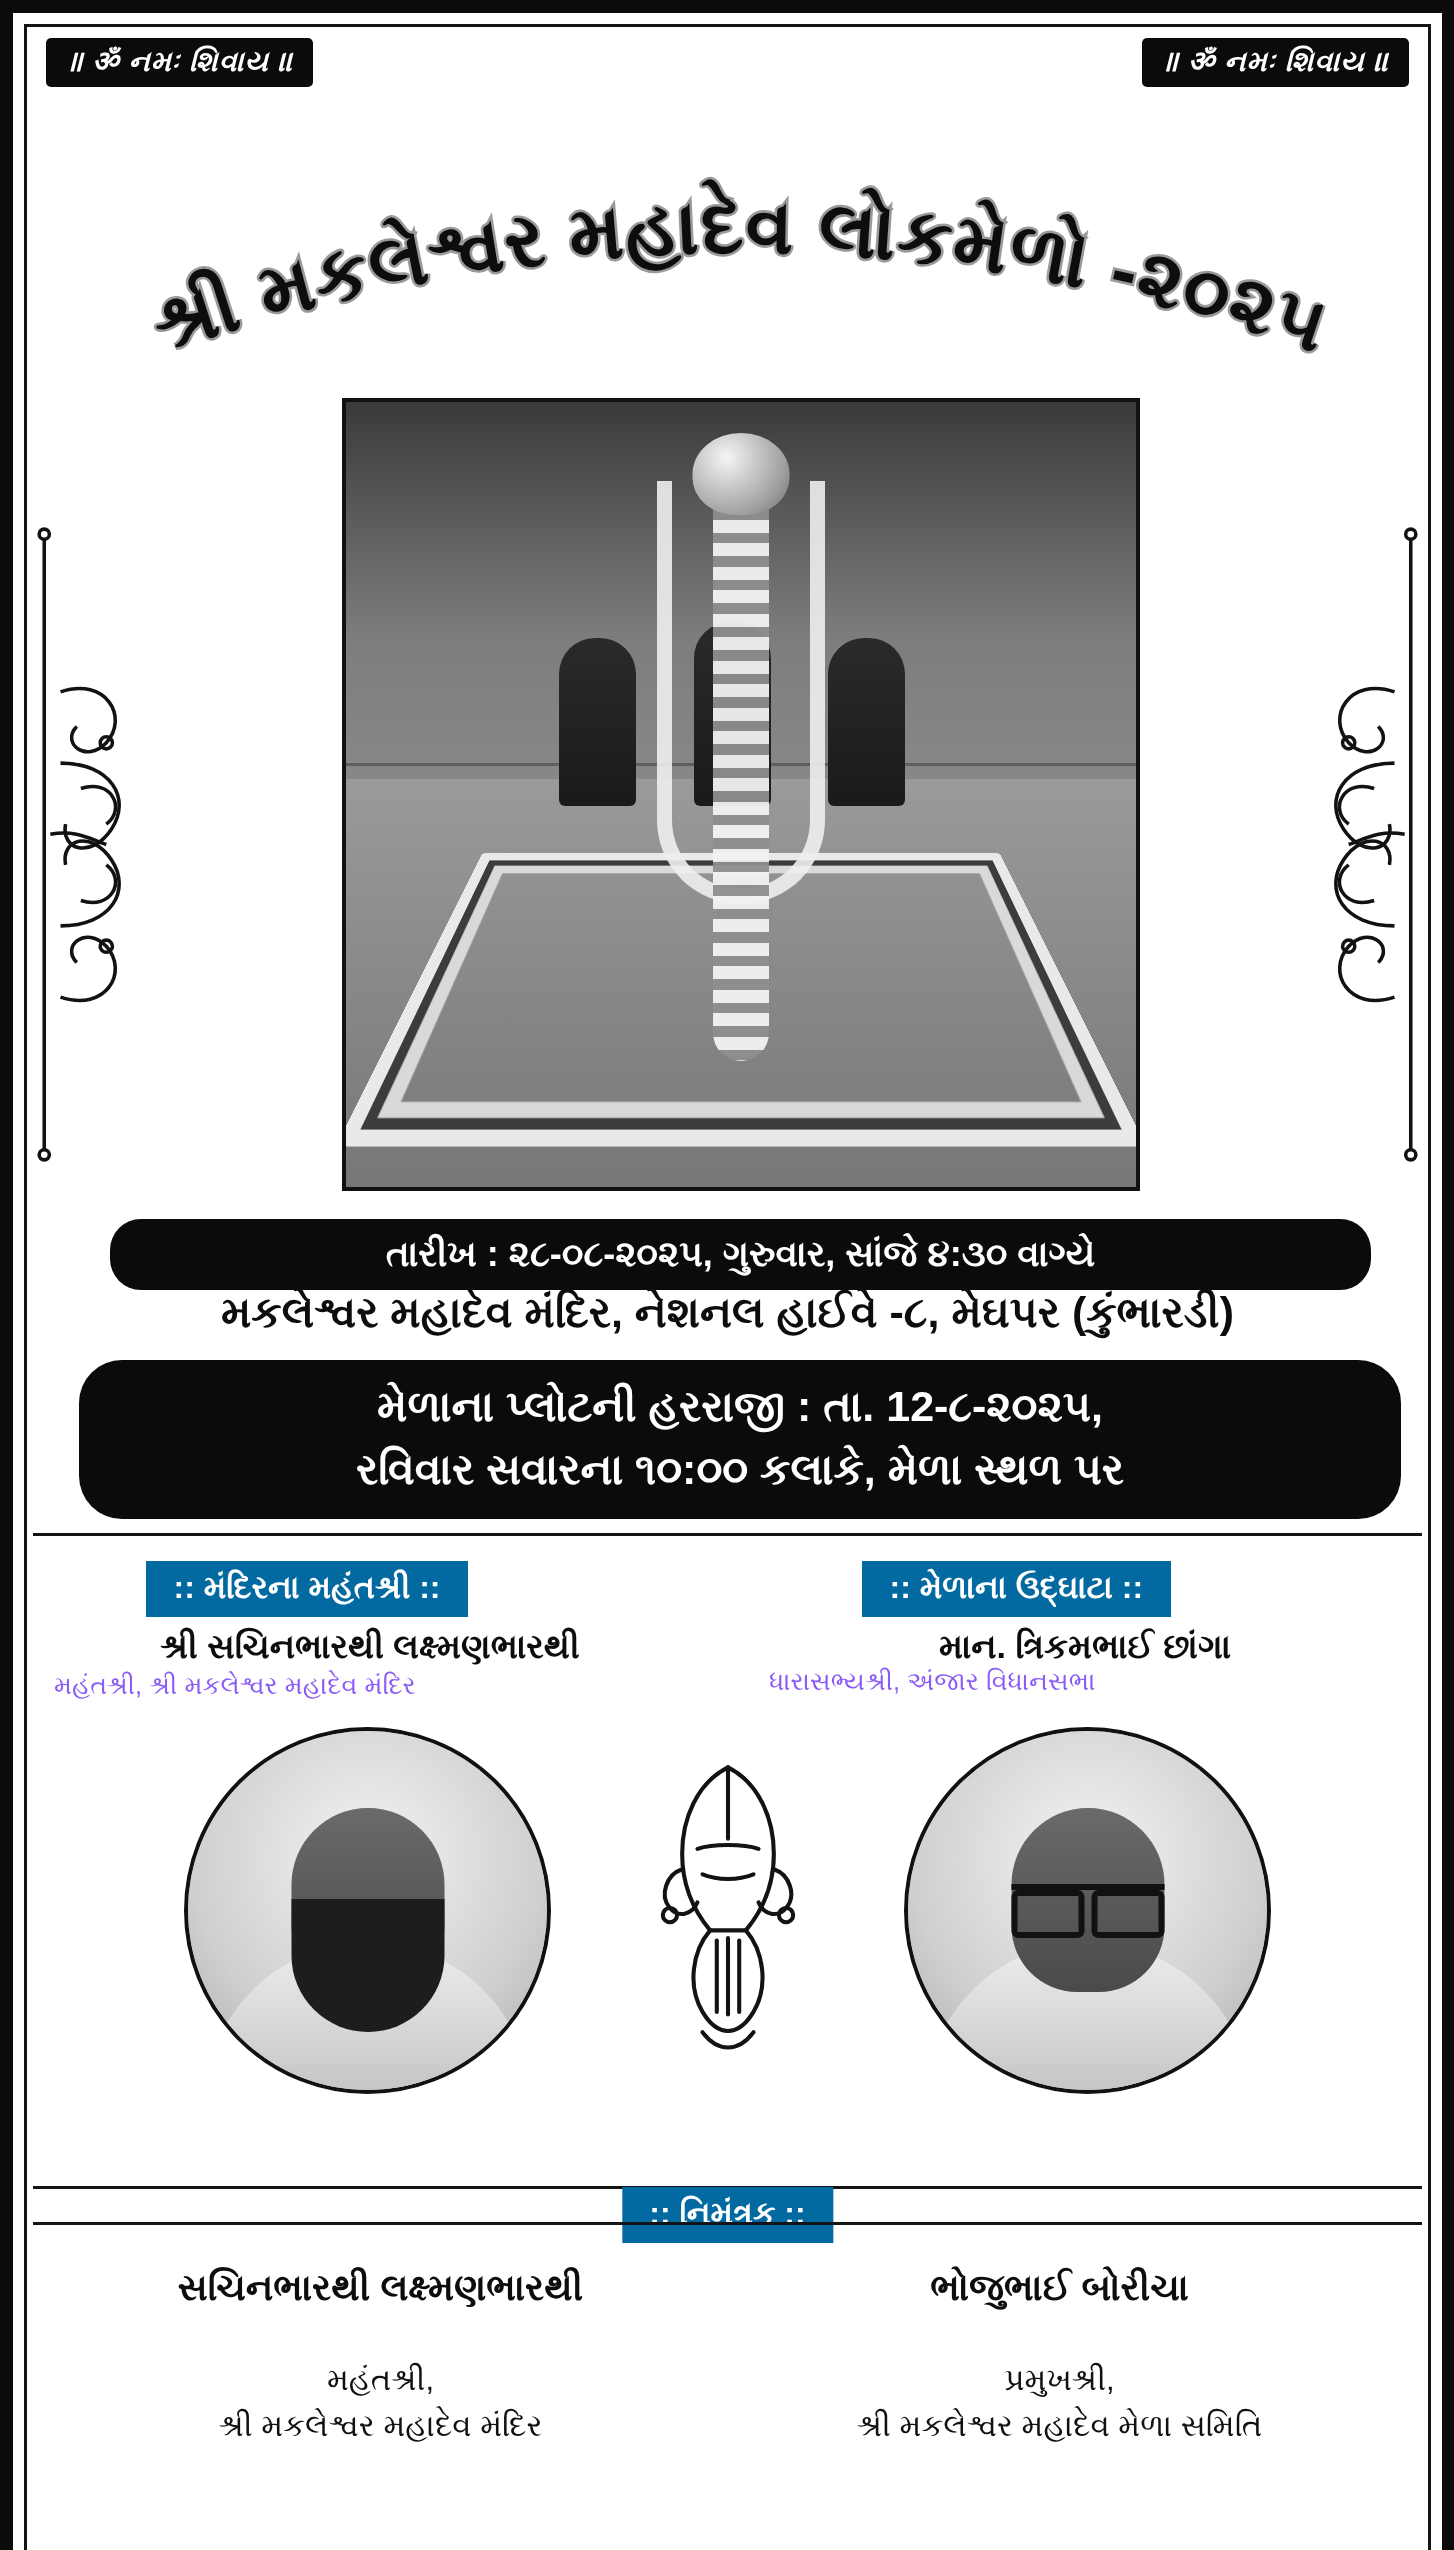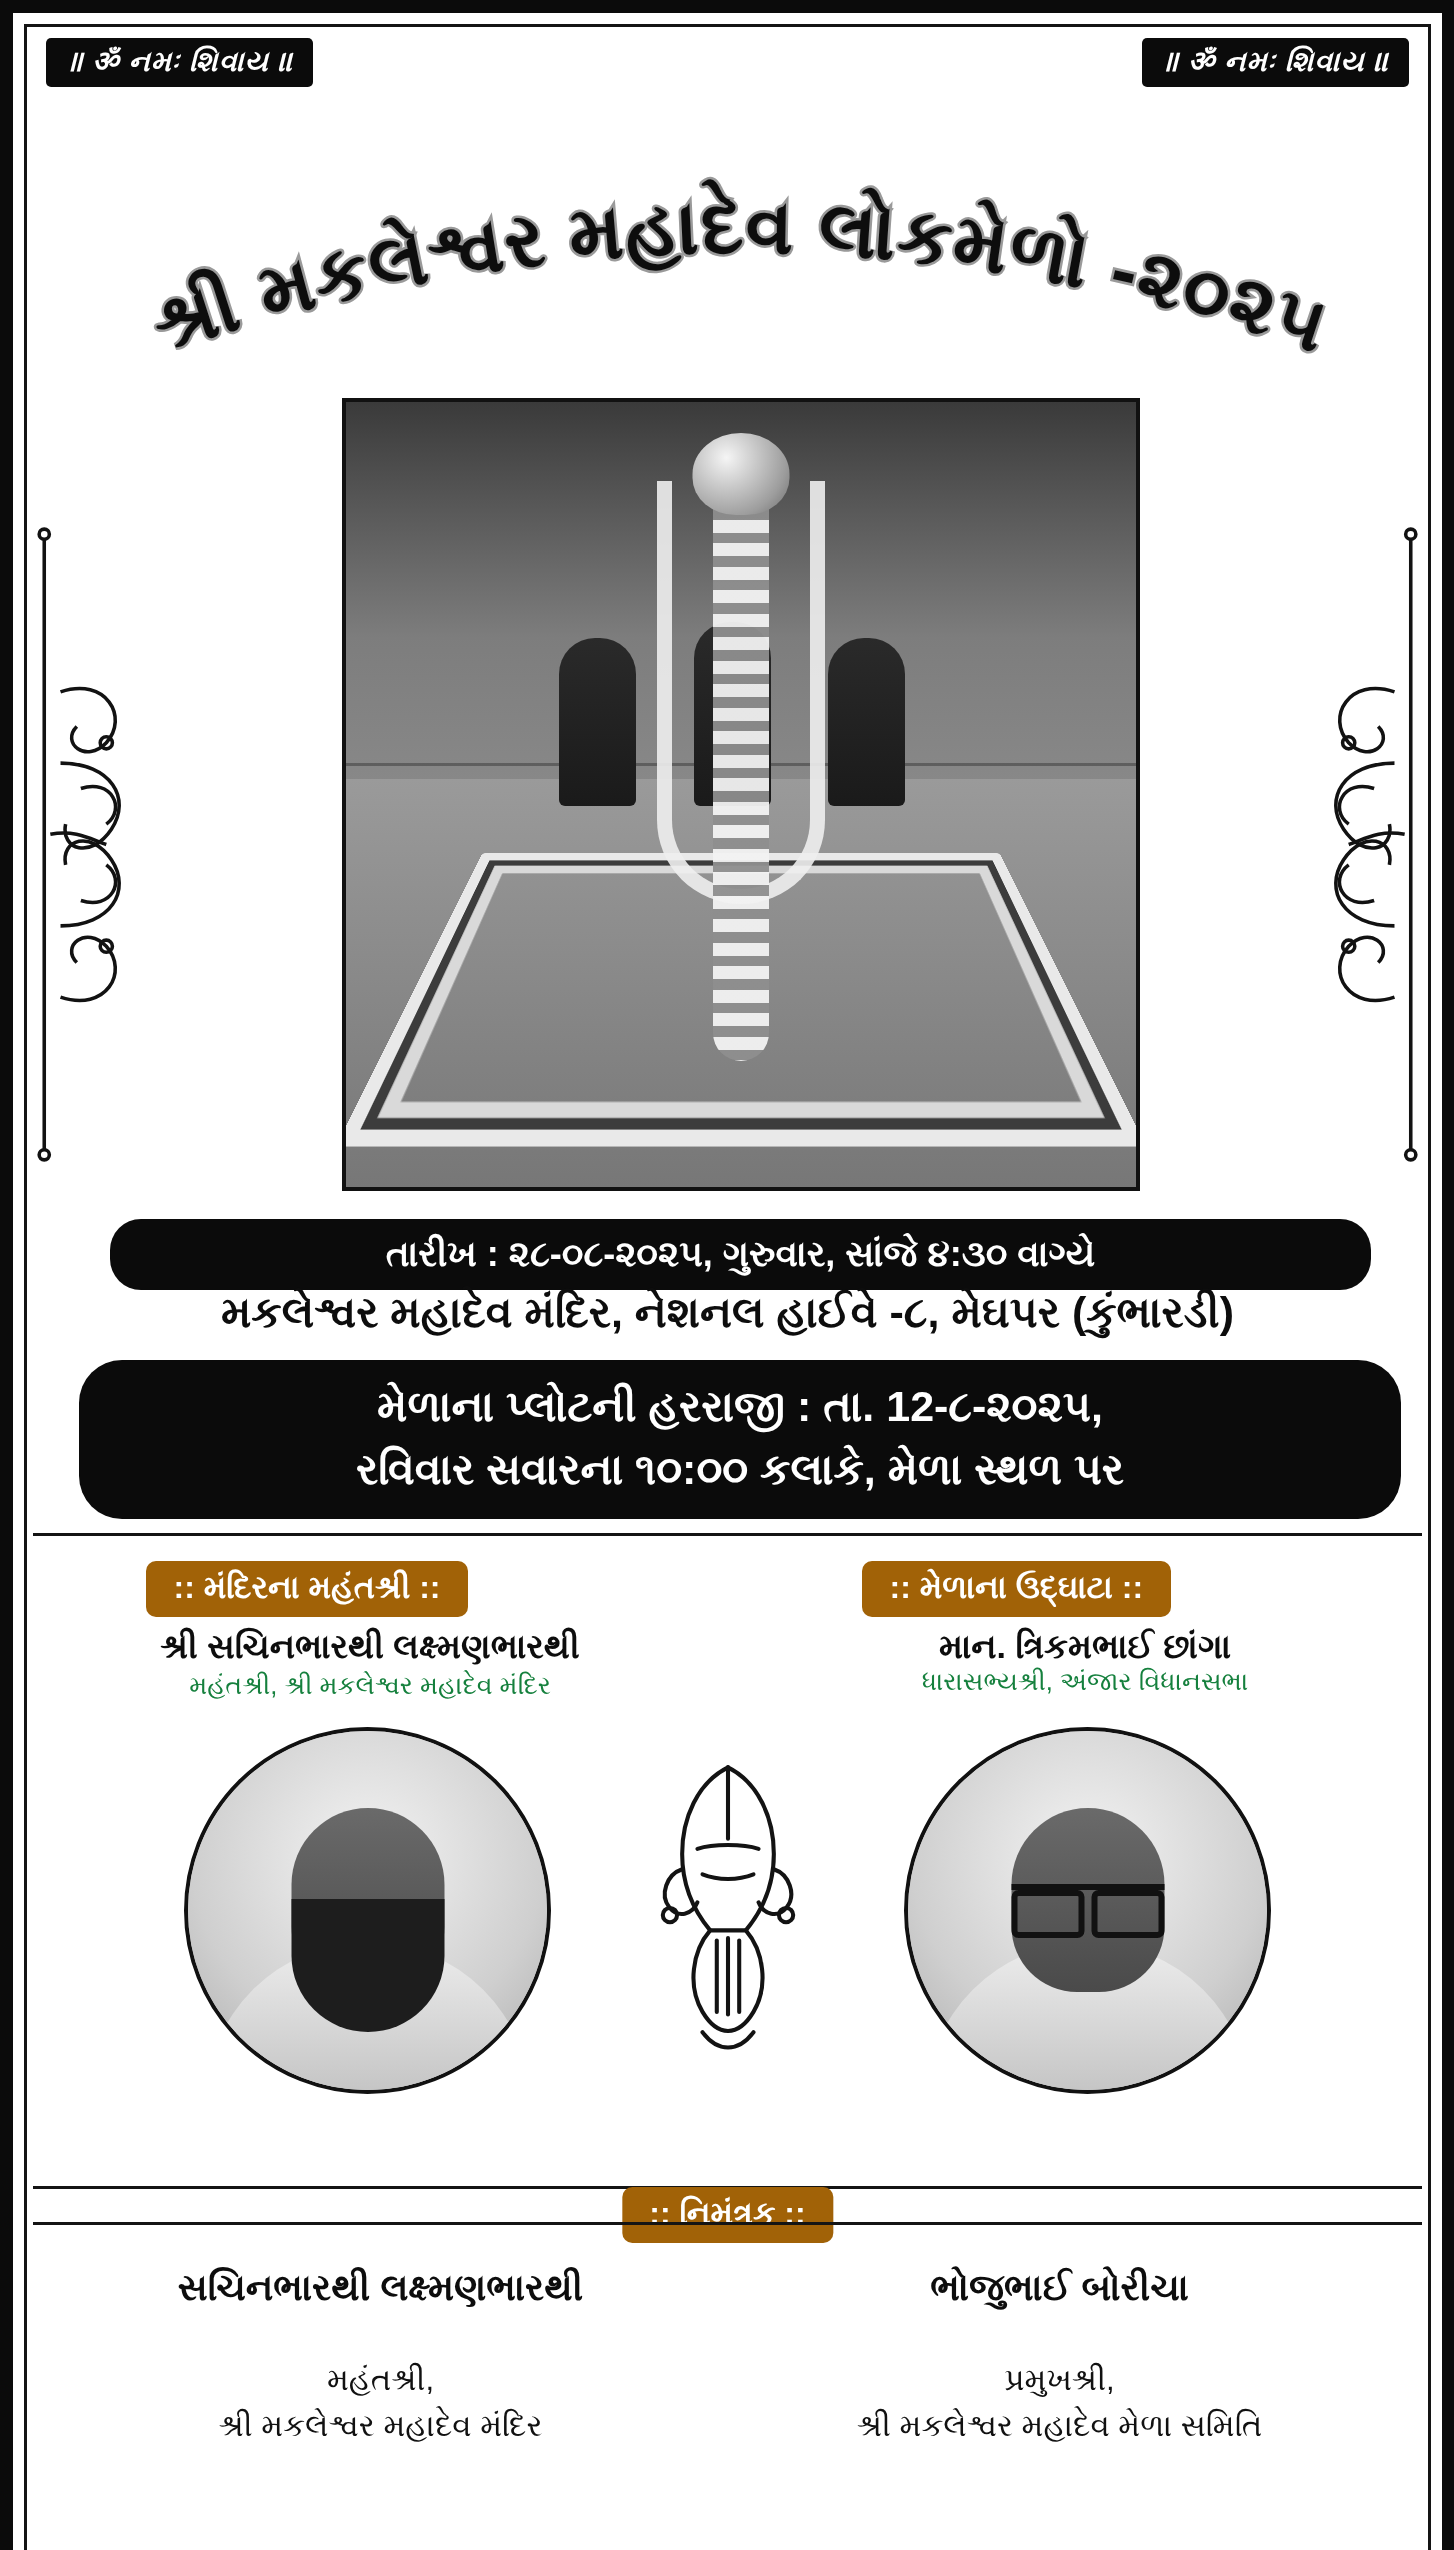--- a/index.html
+++ b/index.html
@@ -179,47 +179,47 @@
     height: 3.1px;
     background: #141414;
   }
   .div1 { top: 1520px; }
   .div2 { top: 2173px; }
   .div3 { top: 2209px; }
 
   
   .sec-pill {
     position: absolute;
-    background: #a16207;
+    background: #0369a1;
     color: #fff;
     font-size: 32px;
     font-weight: bold;
     padding: 8.2px 27.5px 11.2px 27.5px;
-    border-radius: 10px;
+    border-radius: 0;
     white-space: nowrap;
   }
   .sec-mahant { left: 133px; top: 1548px; }
   .sec-udghata { left: 849px; top: 1548px; }
   .sec-nimantrak {
     left: 50%; top: 2174px; transform: translateX(-50%);
   }
 
   .person-name {
     position: absolute;
     text-align: center;
     font-size: 34px;
     font-weight: bold;
     color: #0d0d0d;
     white-space: nowrap;
   }
   .person-sub {
     position: absolute;
-    text-align: center;
+    text-align: left;
     font-size: 25.5px;
-    color: #15803d;
+    color: #8b5cf6;
     white-space: nowrap;
   }
   .pn-left  { left: 41px; width: 632px; top: 1614px; }
   .ps-left  { left: 41px; width: 632px; top: 1658px; }
   .pn-right { right: 41px; width: 632px; top: 1614px; }
   .ps-right { right: 41px; width: 632px; top: 1654px; }
 
   
   .portrait {
     position: absolute;

